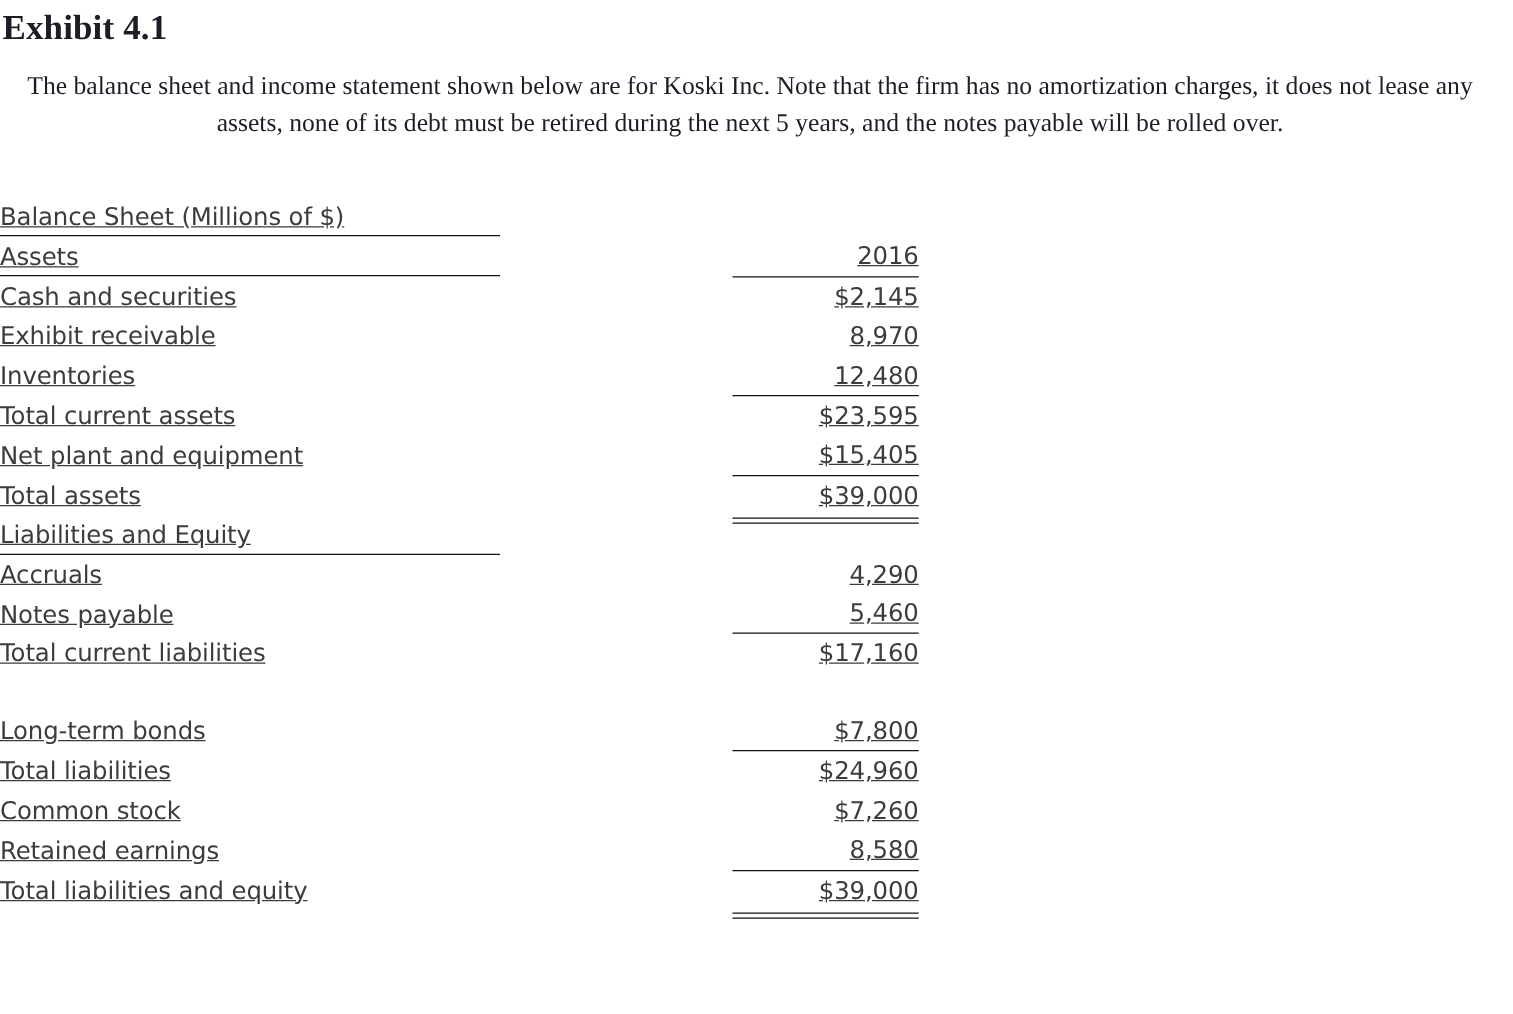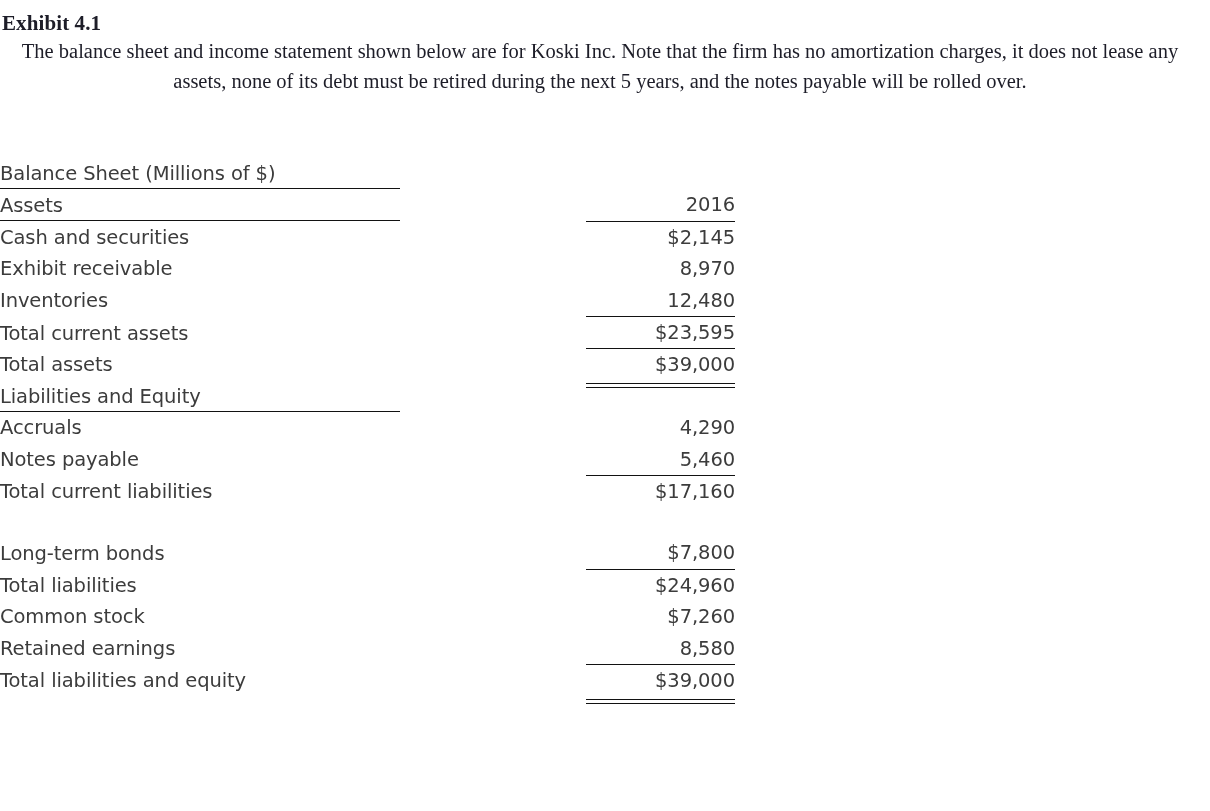--- a/index.html
+++ b/index.html
@@ -24,24 +24,24 @@
     padding: 0;
   }
 
   
   .exhibit-head {
     padding: 10px 8px 0 2px;
   }
   .exhibit-title {
     font-family: "Liberation Serif", "DejaVu Serif", serif;
     font-weight: bold;
-    font-size: 21px;
+    font-size: 28px;
     line-height: 26px;
     color: #1d1d28;
-    margin: 0 0 0 0;
+    margin: 0 0 18px 0;
     letter-spacing: 0.1px;
   }
   .exhibit-desc {
     font-family: "Liberation Serif", "DejaVu Serif", serif;
     font-weight: normal;
     font-size: 20.5px;
     line-height: 30px;
     color: #1d1d28;
     margin: 0;
     max-width: 1196px;
@@ -53,20 +53,21 @@
     position: absolute;
     left: 0;
     top: 158px;
     width: 760px;
   }
   table.stmt {
     border-collapse: collapse;
     border-spacing: 0;
     width: 735px;
     table-layout: fixed;
+    text-decoration: underline;
   }
   table.stmt td {
     padding: 0;
     margin: 0;
     vertical-align: bottom;
     font-family: "DejaVu Sans", sans-serif;
     font-size: 19.5px;
     line-height: 31.4px;
     color: #3c3c3c;
     font-weight: normal;
@@ -166,20 +167,24 @@
         <tr>
           <td class="label">Inventories</td>
           <td class="value">12,480</td>
         </tr>
 
         <tr class="rule-top">
           <td class="label">Total current assets</td>
           <td class="value">$23,595</td>
         </tr>
 
+        <tr>
+          <td class="label">Net plant and equipment</td>
+          <td class="value">$15,405</td>
+        </tr>
 
         <tr class="rule-top">
           <td class="label">Total assets</td>
           <td class="value double-bottom">$39,000</td>
         </tr>
 
         <tr>
           <td class="label label-underline">Liabilities and Equity</td>
           <td class="value"></td>
         </tr>

